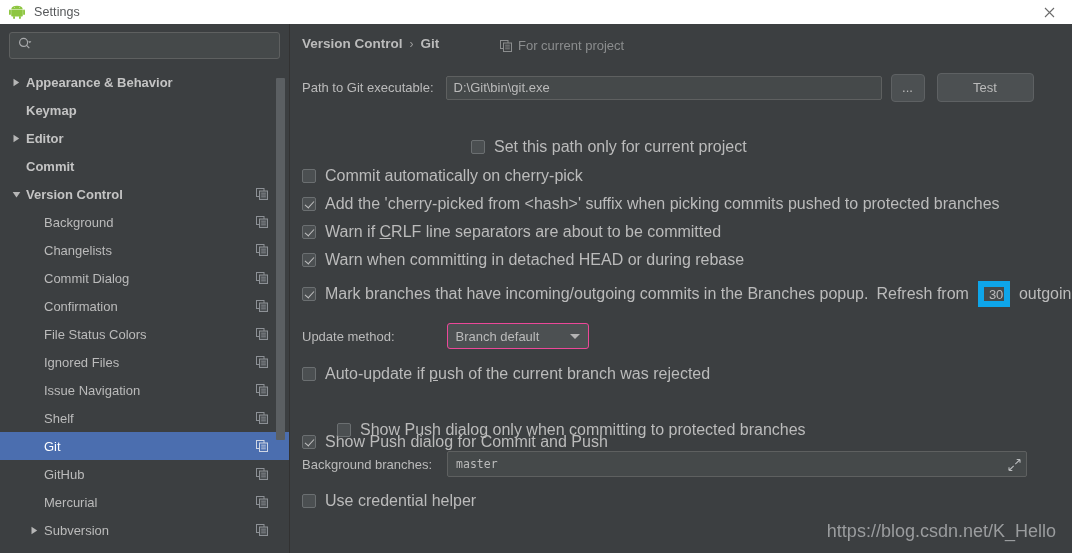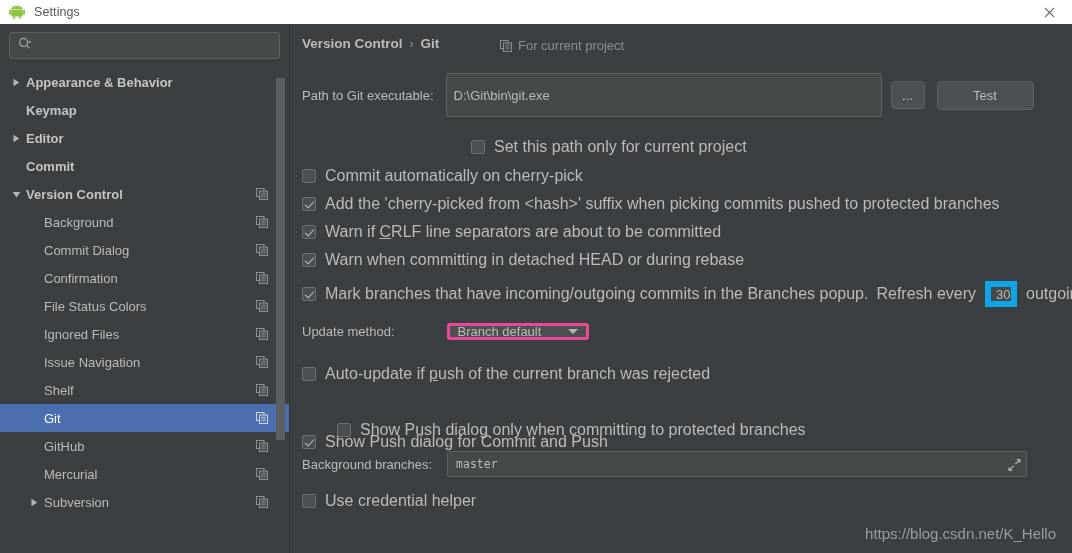--- a/index.html
+++ b/index.html
@@ -157,23 +157,23 @@
     border: 6px solid #0ea5e9;
     color: #bbbbbb;
     font-size: 13px;
     font-family: "Liberation Sans", sans-serif;
     text-align: left;
     padding-left: 5px;
     outline: none;
   }
 
   .combo {
-    width: 142px; height: 17px;
+    width: 142px; height: 26px;
     background: #4c5052;
-    border: 3px solid #ec4899;
+    border: 1px solid #ec4899;
     border-radius: 3px;
     display: flex; align-items: center;
     padding: 0 8px;
     position: relative;
   }
   .combo-val { font-size: 13px; color: #bbbbbb; flex: 1; }
   .caret {
     width: 0; height: 0;
     border-left: 5px solid transparent;
     border-right: 5px solid transparent;
@@ -191,21 +191,21 @@
   }
   .protected-val {
     font-family: "DejaVu Sans Mono", monospace;
     font-size: 11.5px;
     color: #bbbbbb;
   }
   .expand-icon { position: absolute; right: 5px; top: 50%; transform: translateY(-50%); width: 13px; height: 13px; }
 
   .watermark {
     position: absolute; right: 16px; bottom: 11px;
-    font-size: 15px; color: #9a9c9e;
+    font-size: 18px; color: #9a9c9e;
   }
 </style>
 </head>
 <body>
 
 <div class="titlebar">
   <span class="titlebar-icon">
     <svg width="16" height="14" viewBox="0 0 16 14">
       <path d="M2.2 4.6h11.6v6.0a.9.9 0 0 1-.9.9H3.1a.9.9 0 0 1-.9-.9z" fill="#8ec641"></path>
       <rect x="0" y="4.6" width="1.9" height="5.4" rx=".95" fill="#8ec641"></rect>
@@ -292,20 +292,32 @@
       <span class="tree-label">Background</span>
       <span class="copy-icon">
         <svg width="12" height="12" viewBox="0 0 12 12">
           <rect x="0.5" y="0.5" width="7.5" height="8" fill="none" stroke="#8d9196" stroke-width="1"></rect>
           <rect x="3.5" y="3" width="8" height="8.5" fill="#4a4e51" stroke="#8d9196" stroke-width="1"></rect>
           <path d="M5.2 5.2 H9.8 M5.2 7.0 H9.8 M5.2 8.8 H9.8" stroke="#8d9196" stroke-width=".8"></path>
         </svg>
       </span>
     </div>
 
+    <div class="tree-item">
+      <span class="arrow-spacer"></span>
+      <span class="indent"></span>
+      <span class="tree-label">Changelists</span>
+      <span class="copy-icon">
+        <svg width="12" height="12" viewBox="0 0 12 12">
+          <rect x="0.5" y="0.5" width="7.5" height="8" fill="none" stroke="#8d9196" stroke-width="1"></rect>
+          <rect x="3.5" y="3" width="8" height="8.5" fill="#4a4e51" stroke="#8d9196" stroke-width="1"></rect>
+          <path d="M5.2 5.2 H9.8 M5.2 7.0 H9.8 M5.2 8.8 H9.8" stroke="#8d9196" stroke-width=".8"></path>
+        </svg>
+      </span>
+    </div>
 
     <div class="tree-item">
       <span class="arrow-spacer"></span>
       <span class="indent"></span>
       <span class="tree-label">Commit Dialog</span>
       <span class="copy-icon">
         <svg width="12" height="12" viewBox="0 0 12 12">
           <rect x="0.5" y="0.5" width="7.5" height="8" fill="none" stroke="#8d9196" stroke-width="1"></rect>
           <rect x="3.5" y="3" width="8" height="8.5" fill="#4a4e51" stroke="#8d9196" stroke-width="1"></rect>
           <path d="M5.2 5.2 H9.8 M5.2 7.0 H9.8 M5.2 8.8 H9.8" stroke="#8d9196" stroke-width=".8"></path>
@@ -453,21 +465,21 @@
         <rect x="0.5" y="0.5" width="7.5" height="8" fill="none" stroke="#8b8d8e" stroke-width="1"></rect>
         <rect x="3.5" y="3" width="8" height="8.5" fill="#3c3f41" stroke="#8b8d8e" stroke-width="1"></rect>
         <path d="M5.2 5.2 H9.8 M5.2 7.0 H9.8 M5.2 8.8 H9.8" stroke="#8b8d8e" stroke-width=".8"></path>
       </svg>
     </span>
     <span>For current project</span>
   </div>
 
   <div class="row" style="left:11px; top:49px; width:762px;">
     <span class="lbl">Path to Git executable:</span>
-    <input class="textfield" type="text" style="margin-left: 12px; width: 436px; height: 44px;" value="D:\Git\bin\git.exe">
+    <input class="textfield" type="text" style="margin-left: 12px; width: 436px; height: 24px;" value="D:\Git\bin\git.exe">
     <button class="btn" style="margin-left:9px; width:34px; height:28px;">...</button>
     <button class="btn" style="margin-left:12px; width:97px; height:29px;">Test</button>
   </div>
 
   <div class="cb-row" style="left:180px; top:114px;">
     <span class="cb"></span>
     <span class="cb-label">Set this path only for current project</span>
   </div>
 
   <div class="cb-row" style="left:11px; top:143px;">
@@ -486,21 +498,21 @@
   </div>
 
   <div class="cb-row" style="left:11px; top:227px;">
     <span class="cb checked"></span>
     <span class="cb-label">Warn when committing in detached HEAD or during rebase</span>
   </div>
 
   <div class="cb-row" style="left:11px; top:257px;">
     <span class="cb checked"></span>
     <span class="cb-label">Mark branches that have incoming/outgoing commits in the Branches popup.</span>
-    <span class="cb-label" style="margin-left:8px;">Refresh every</span>
+    <span class="cb-label" style="margin-left:8px;">Refresh from</span>
     <input class="spinner" style="margin-left: 9px;" type="text" value="30">
     <span class="cb-label" style="margin-left:9px;">outgoing</span>
   </div>
 
   <div class="row" style="left:11px; top:299px;">
     <span class="lbl">Update method:</span>
     <div class="combo" style="margin-left:52px;">
       <span class="combo-val">Branch default</span>
       <span class="caret"></span>
     </div>

